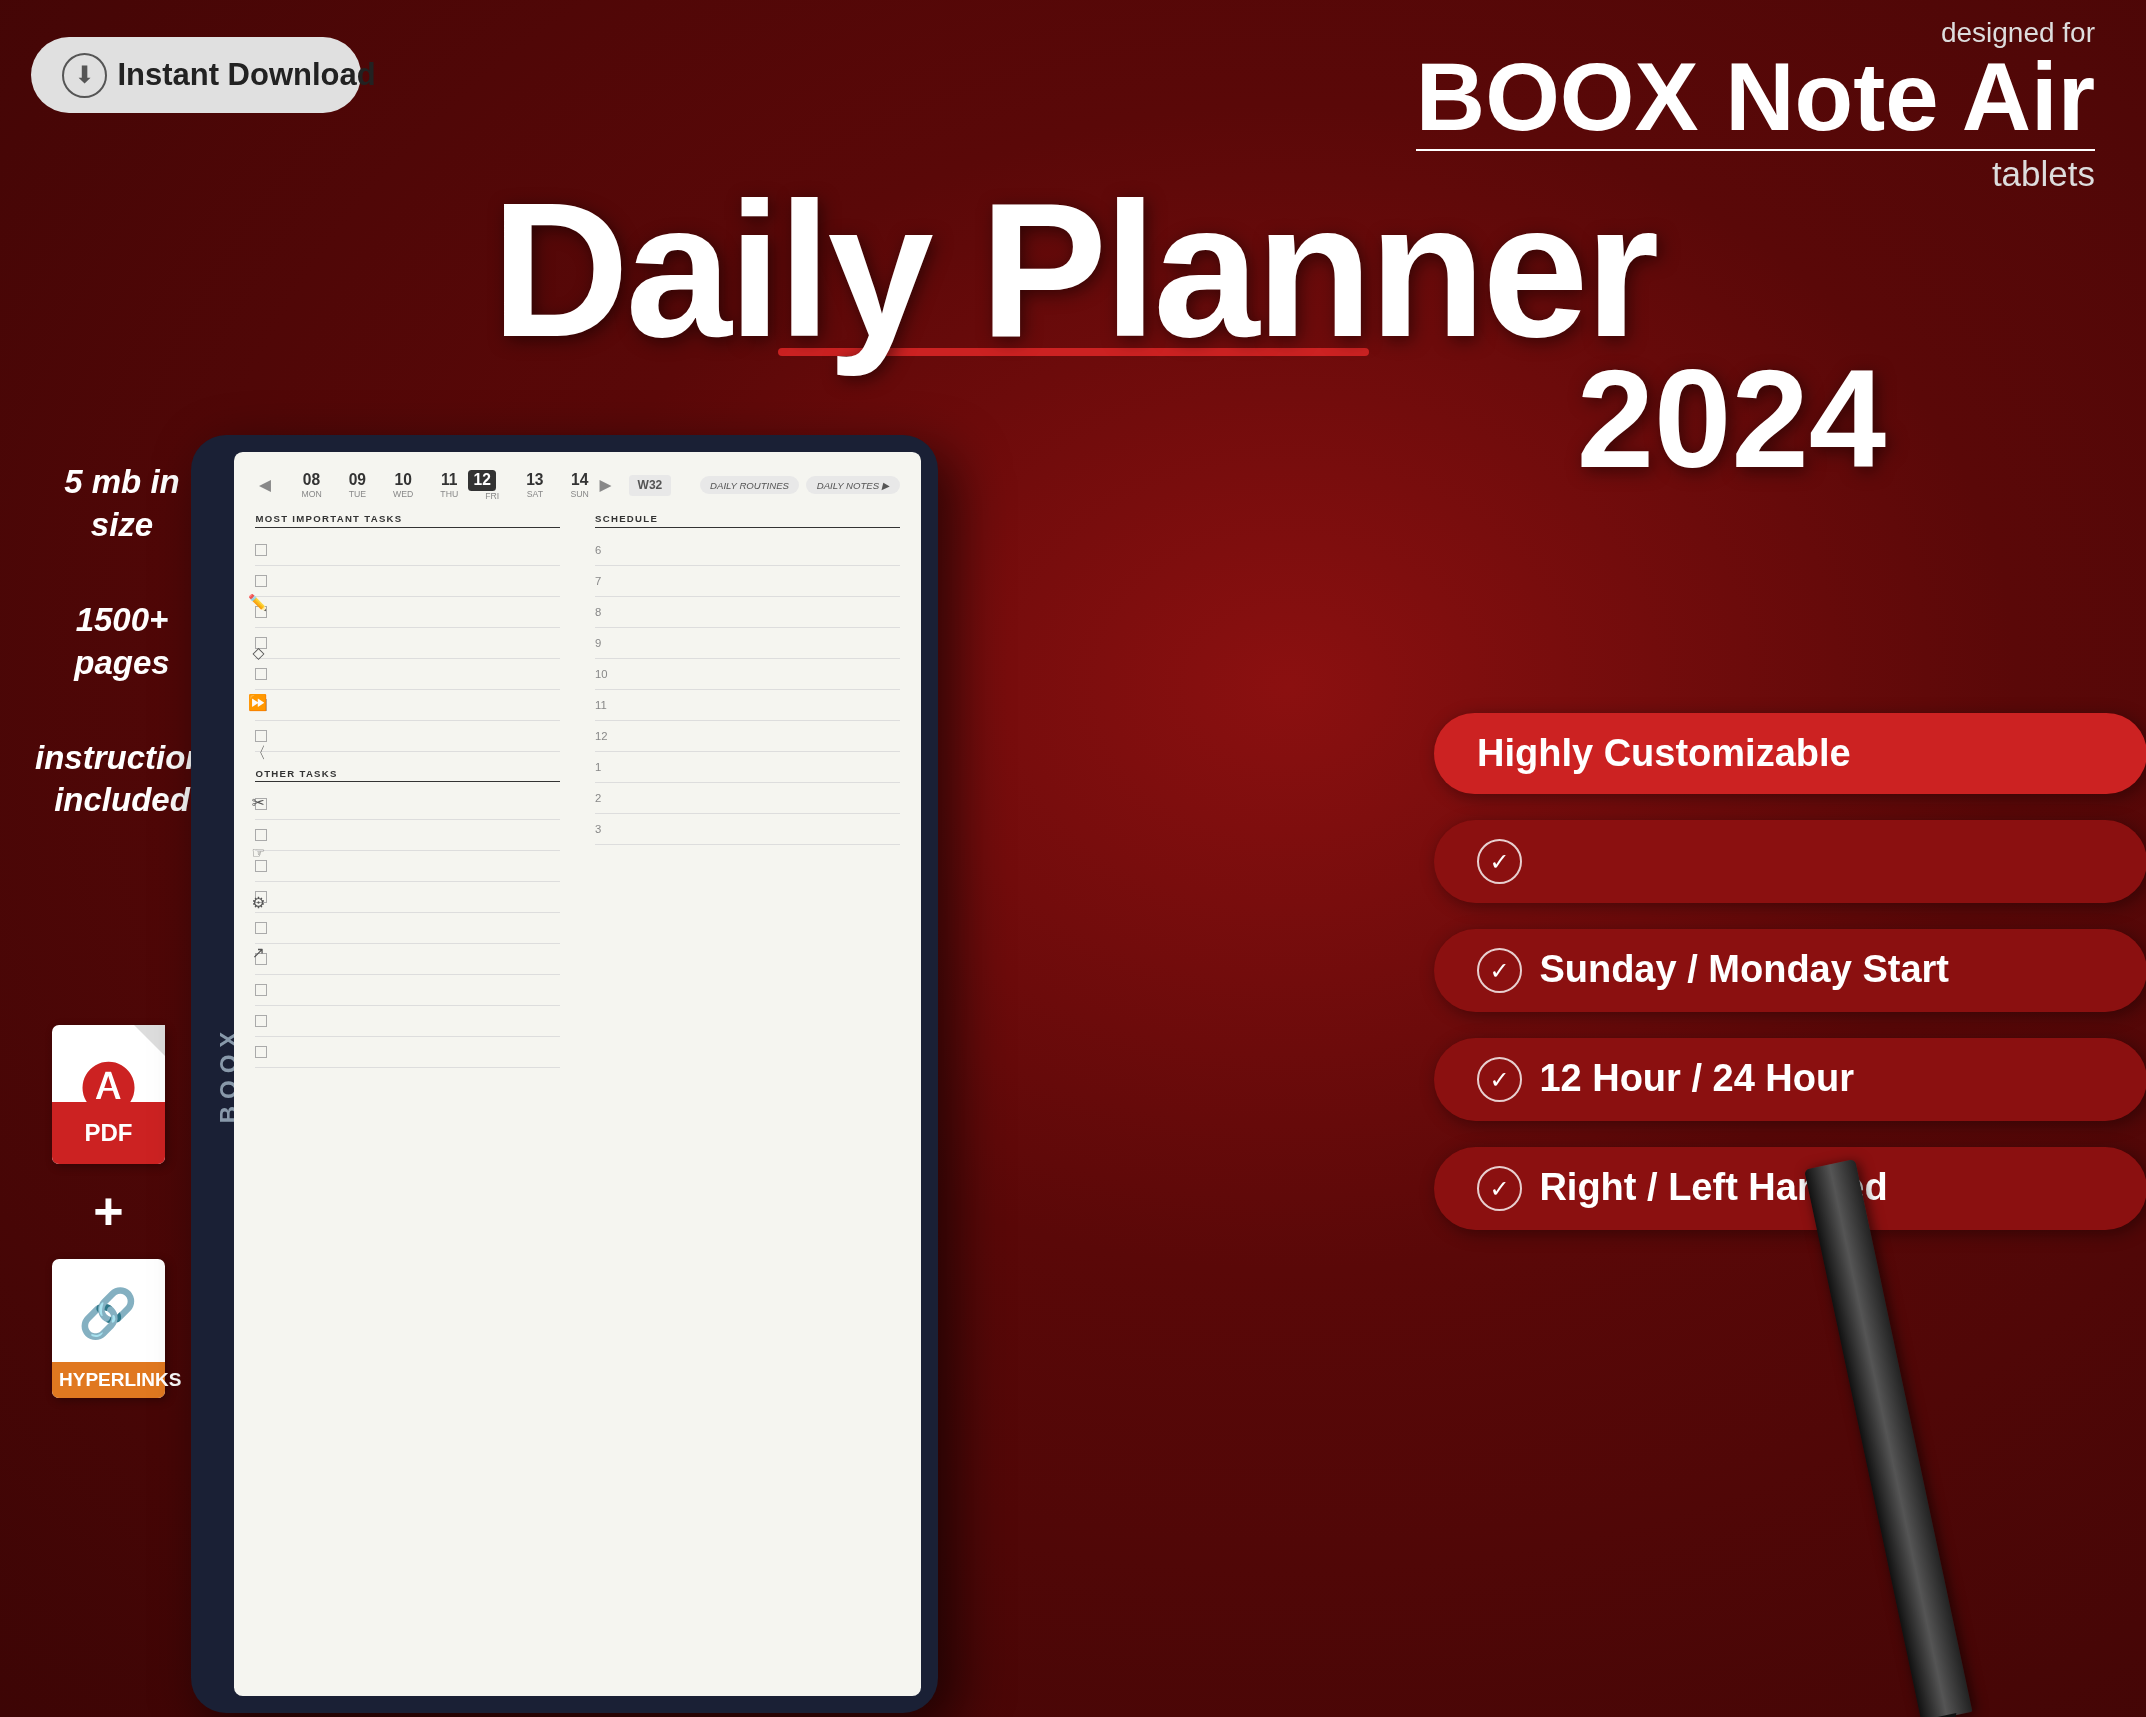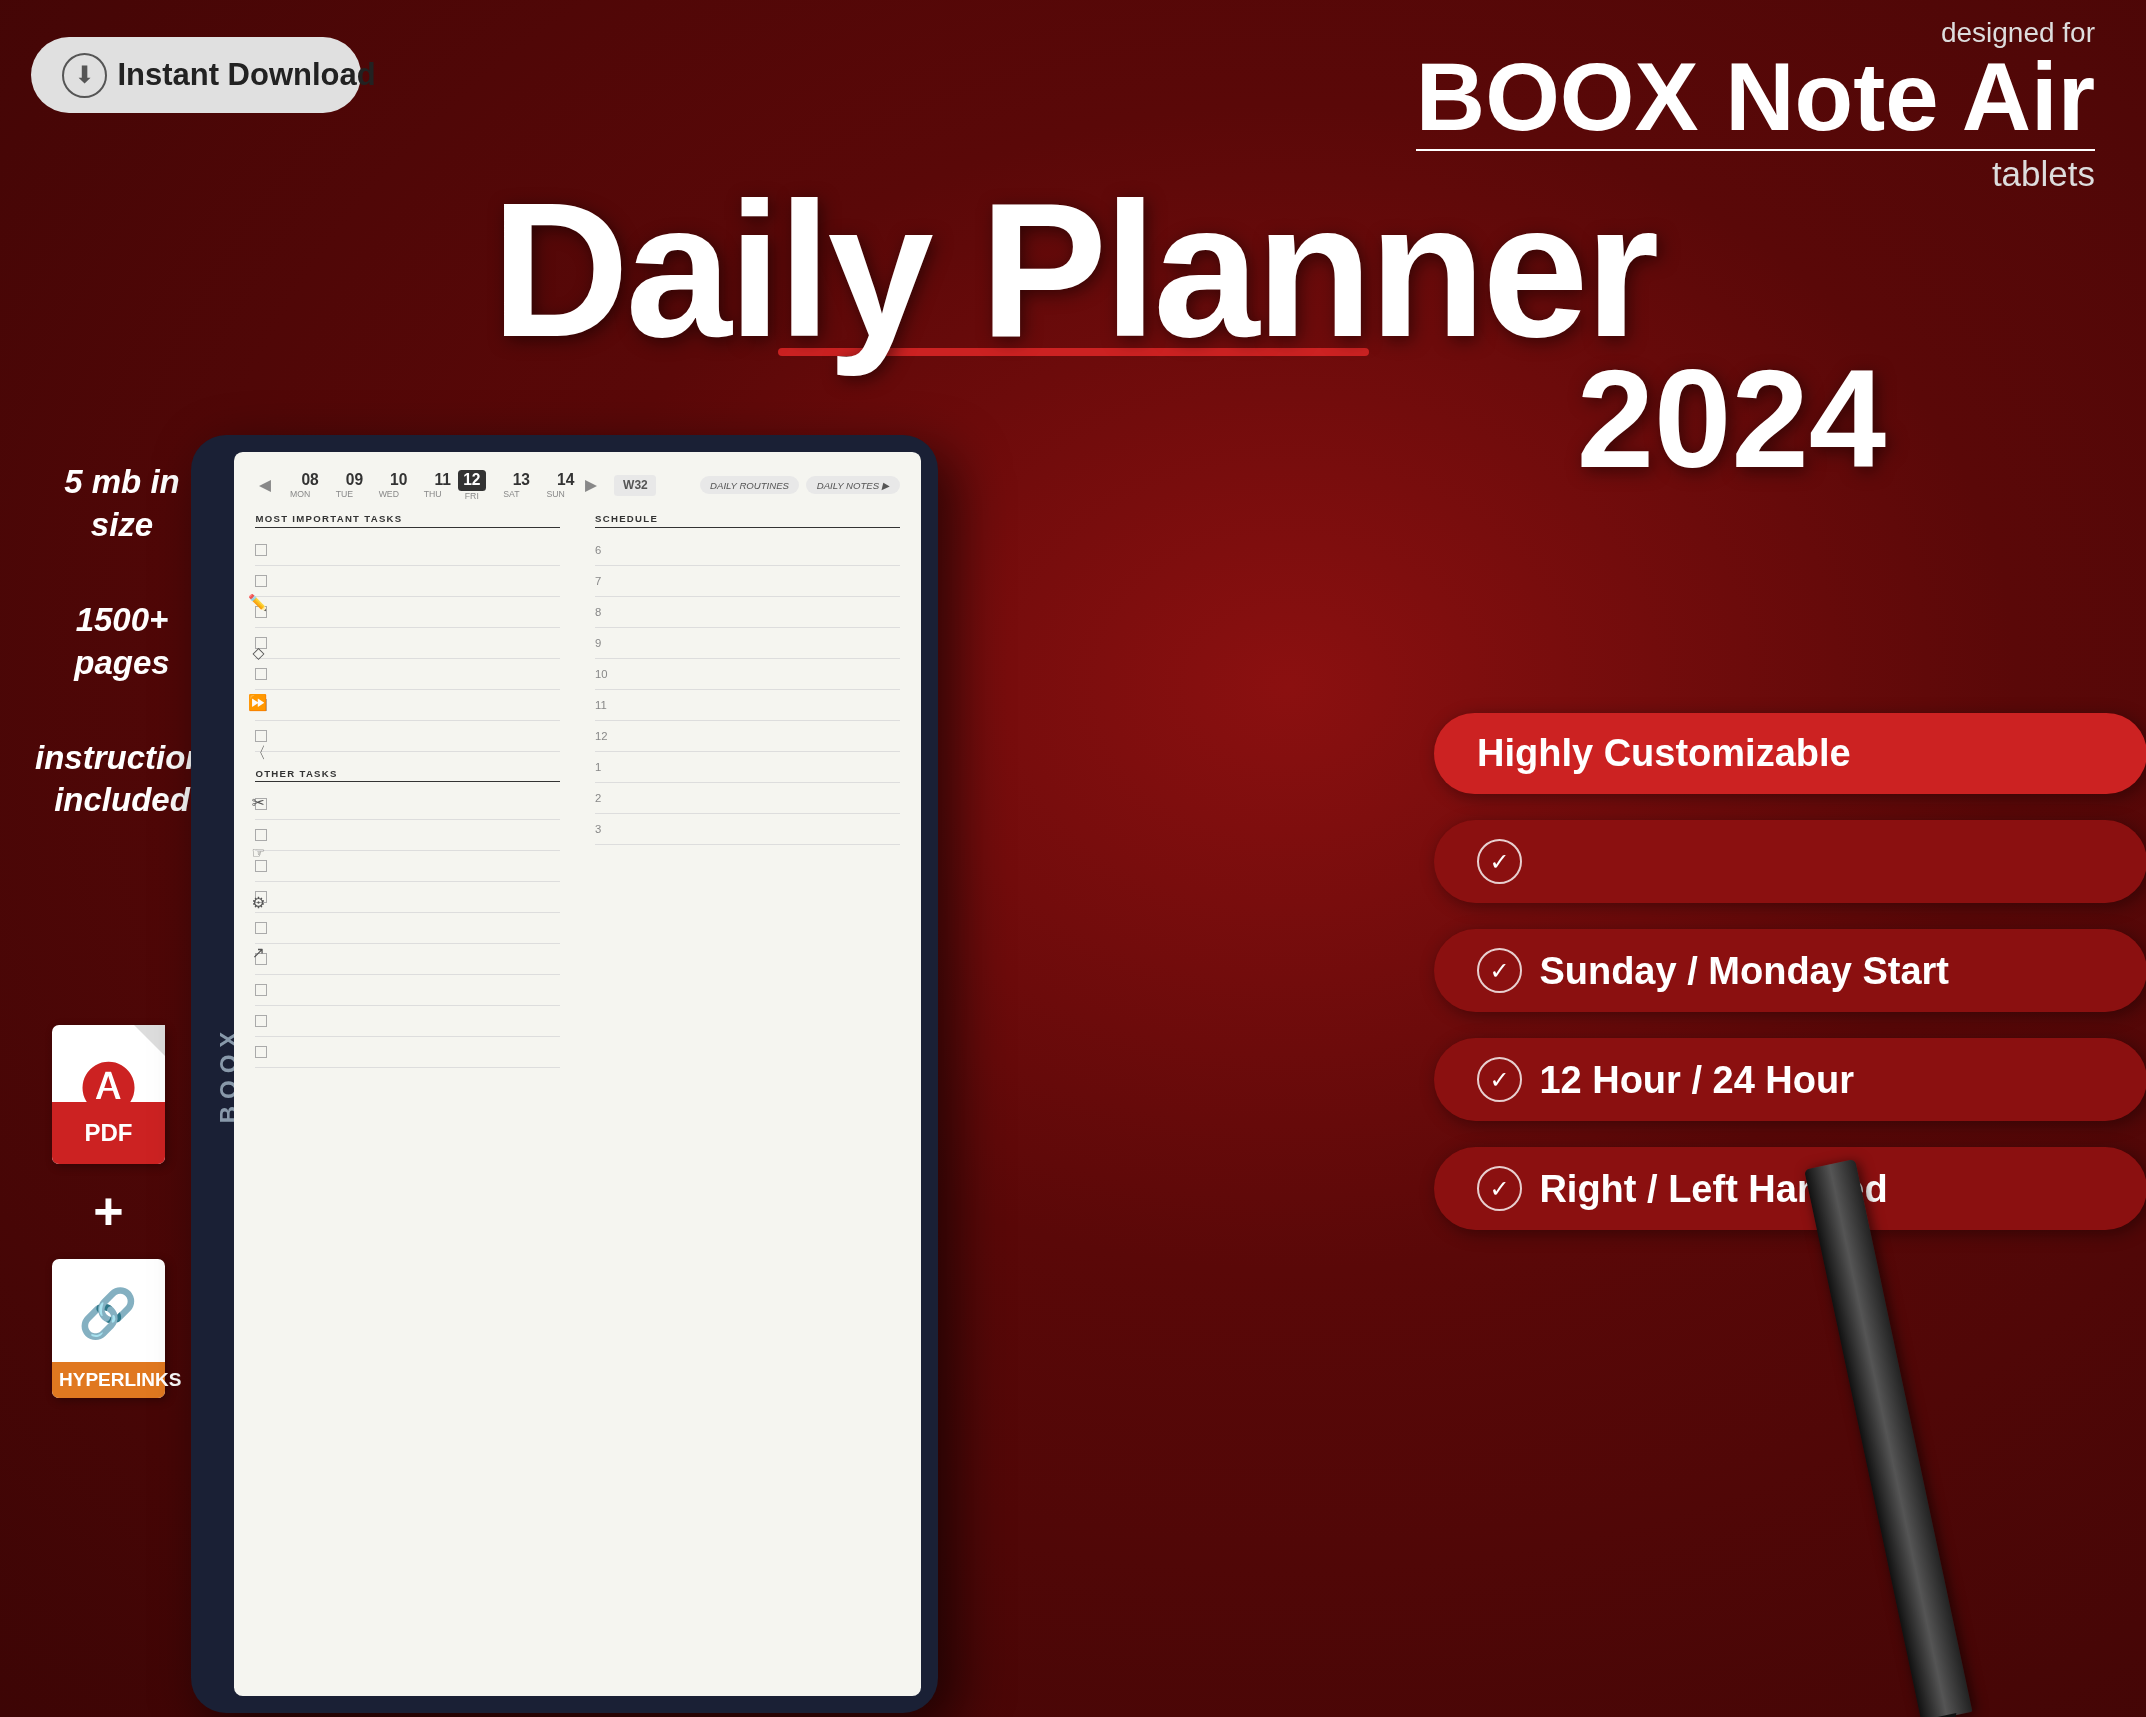--- a/index.html
+++ b/index.html
@@ -324,20 +324,21 @@
     }
     .day-num {
       font-size: 15.6px;
       font-weight: 600;
       color: #333;
       padding-left: 20px;
     }
     .day-label {
       font-size: 8.7px;
       color: #888;
+      margin-left: 20px;
     }
     .day-item.active .day-num {
       background: #333;
       color: white;
       border-radius: 3.5px;
       padding: 1.7px 5.2px;
     }
     .week-badge {
       background: #e8e8e8;
       padding: 3.5px 8.7px;
@@ -433,21 +434,21 @@
       width: 713px;
       display: flex;
       flex-direction: column;
       gap: 26px;
     }
     .feature-pill {
       background: #8B1010;
       border-radius: 43px;
       padding: 19px 43px;
       display: flex;
-      align-items: flex-end;
+      align-items: flex-start;
       gap: 17.4px;
       box-shadow: 3.5px 3.5px 17.4px rgba(0,0,0,0.4);
     }
     .feature-pill.highlight {
       background: #cc2222;
     }
     .check-circle {
       width: 45px;
       height: 45px;
       border: 2.6px solid rgba(255,255,255,0.8);

